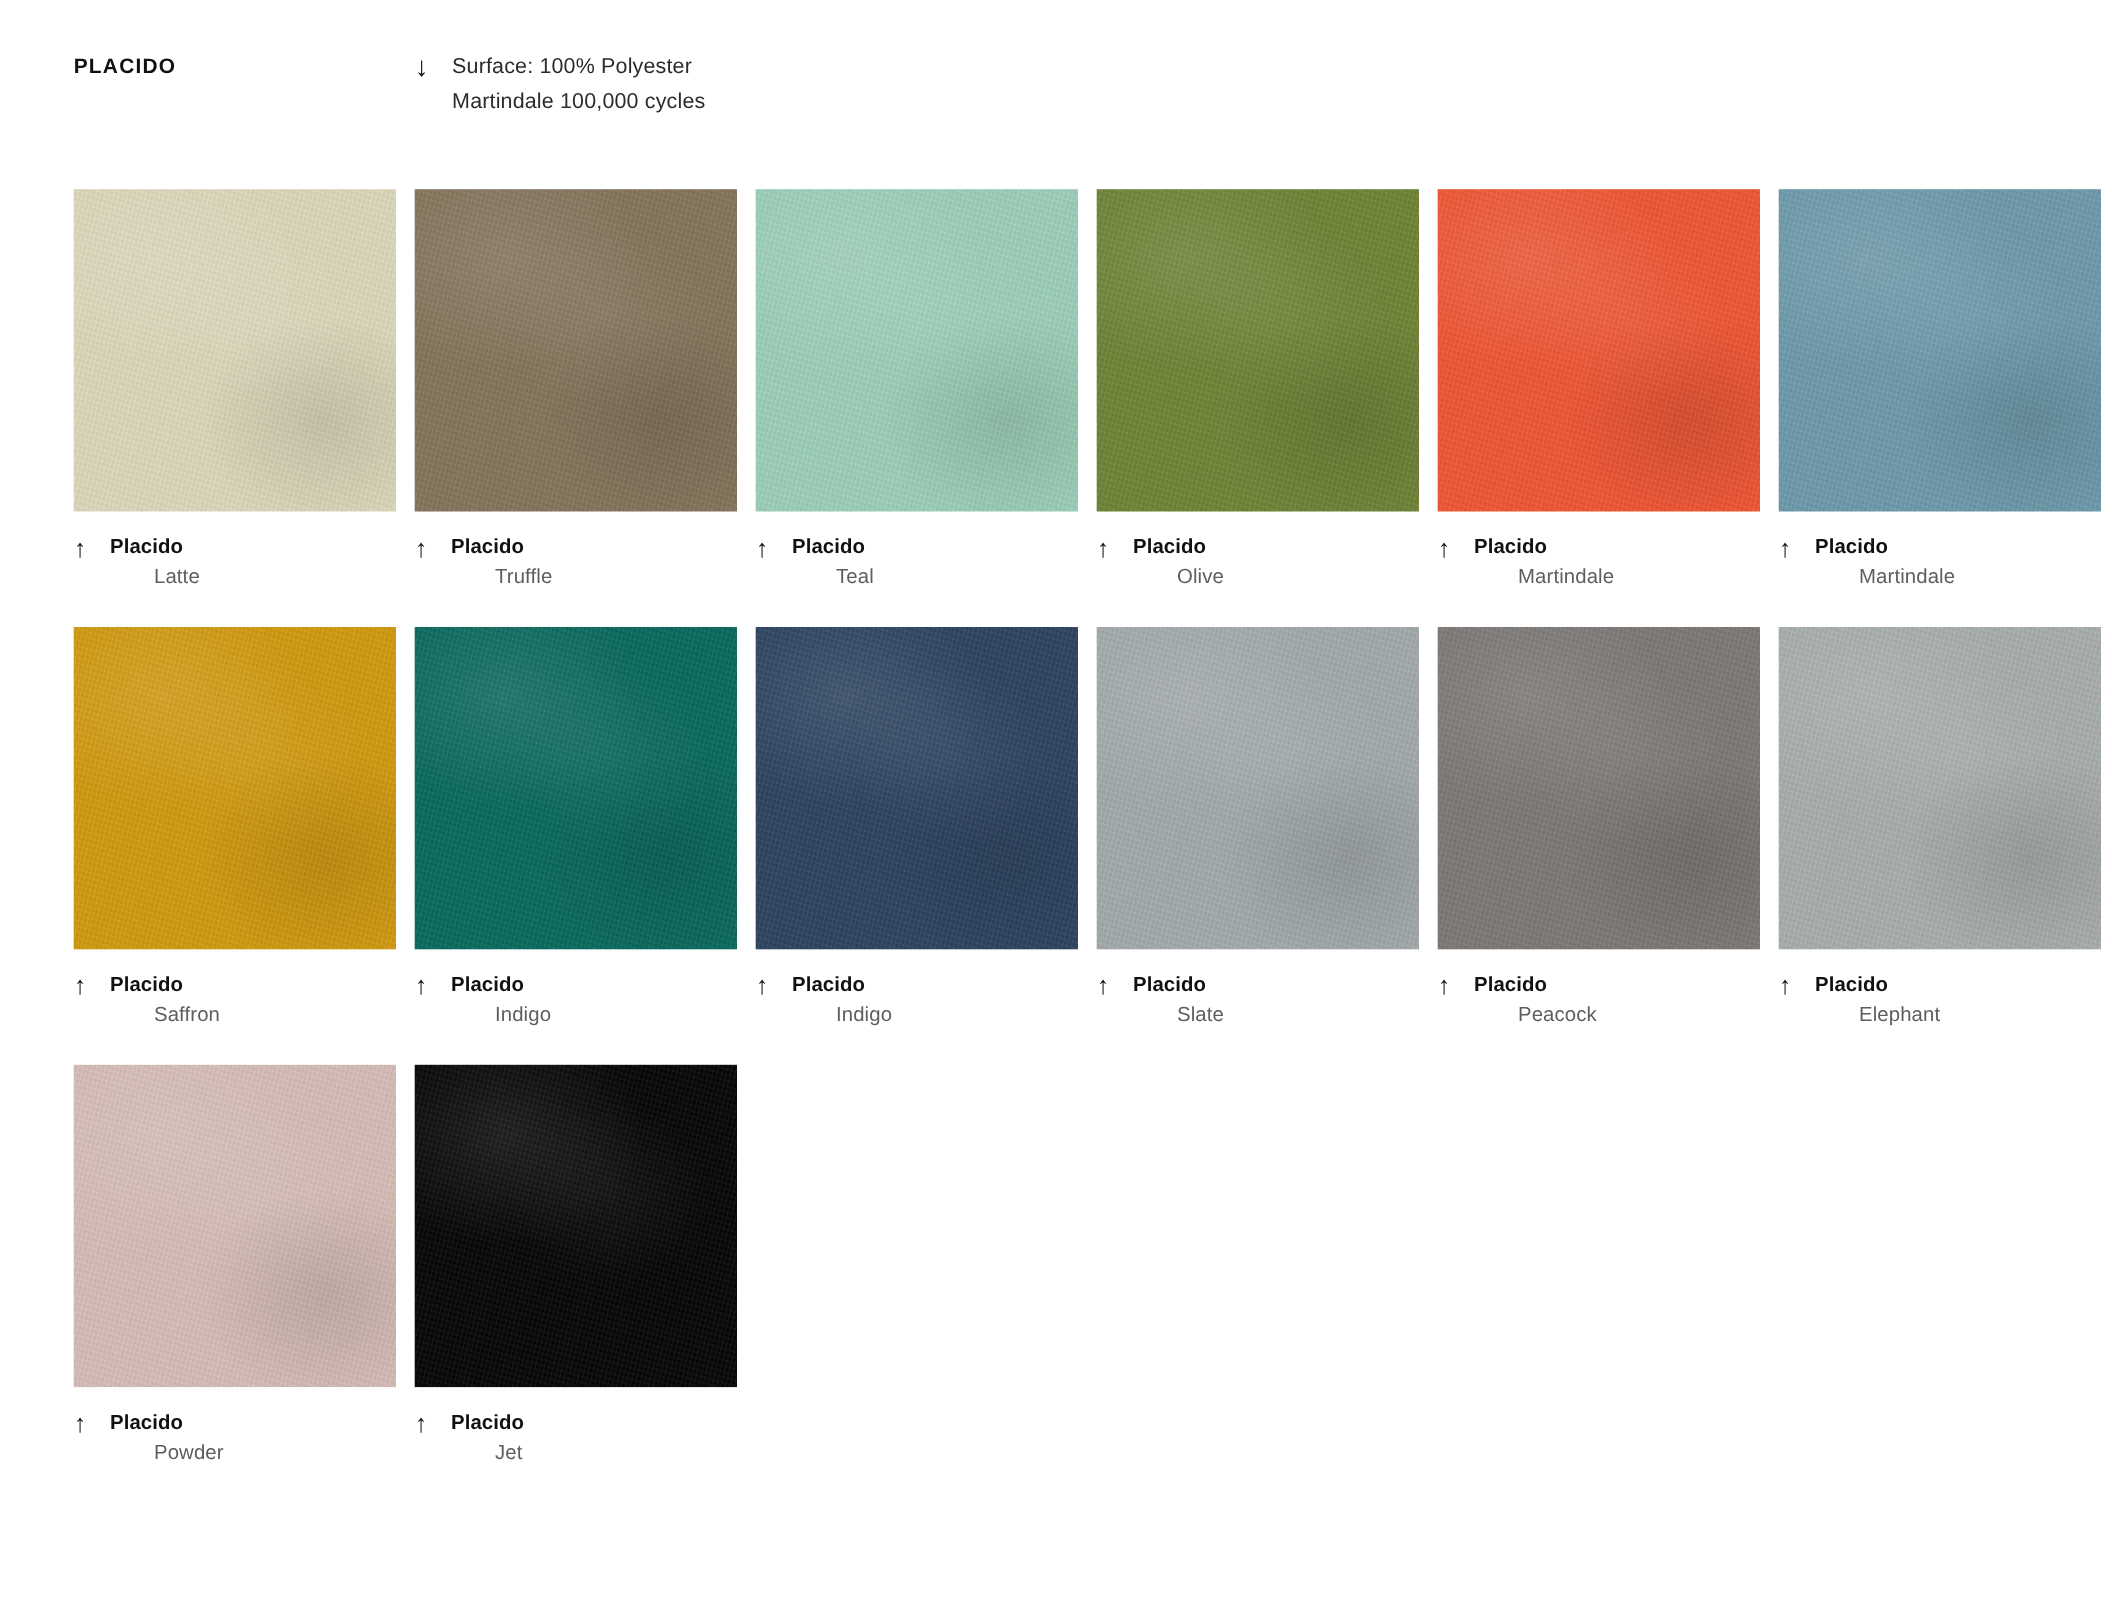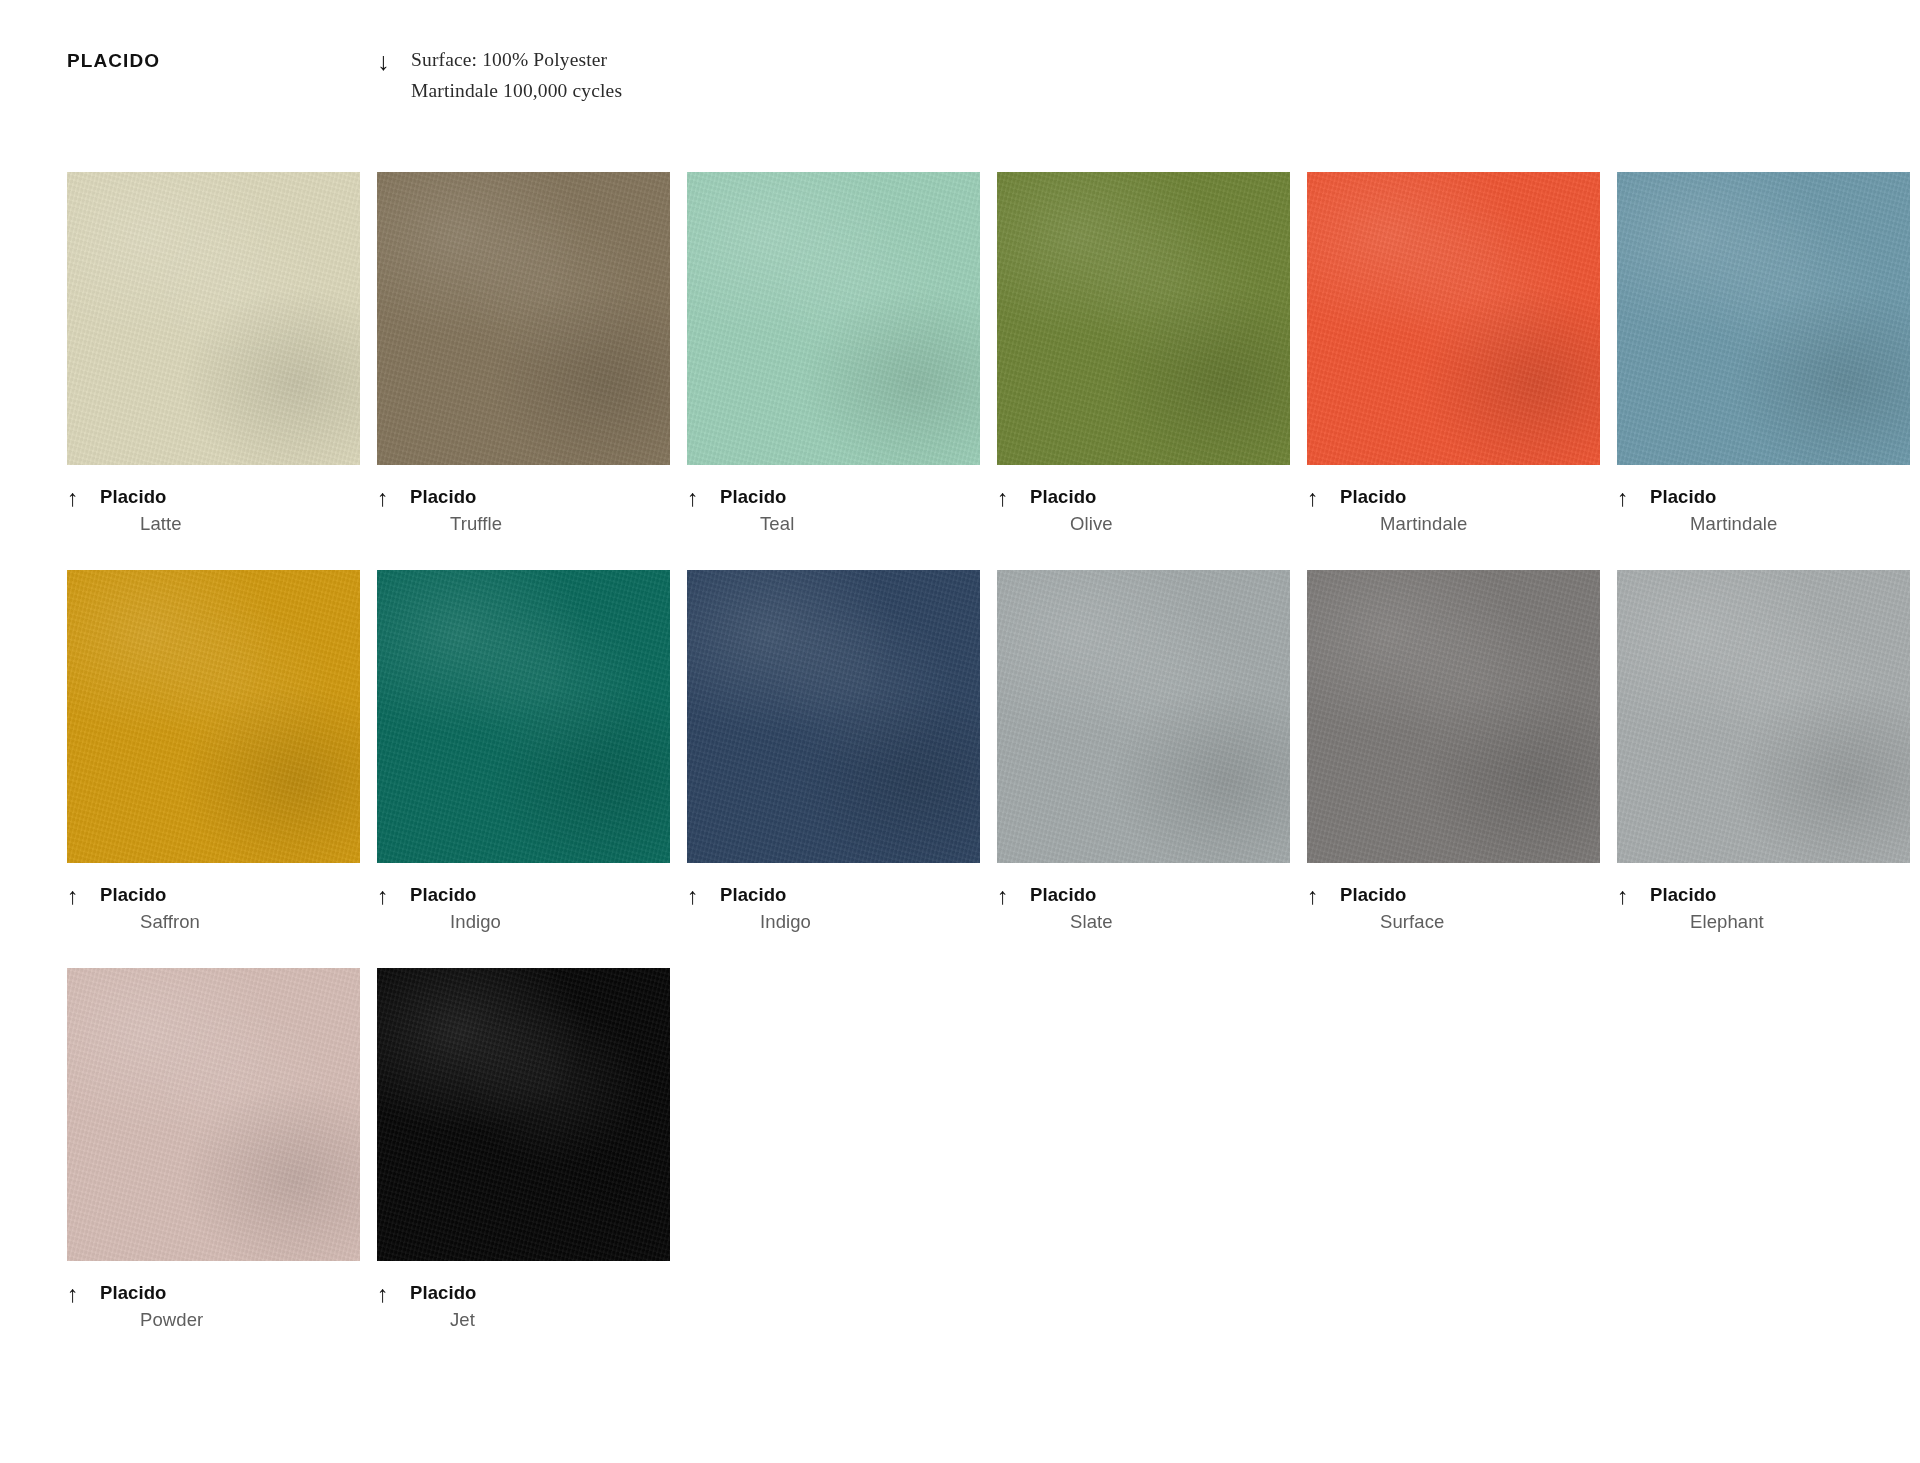--- a/index.html
+++ b/index.html
@@ -46,21 +46,20 @@
     padding-top: 1px;
     flex: none;
     text-align: left;
   }
 
   .header-specs {
     display: flex;
     flex-direction: column;
     gap: 9px;
     padding-top: 1px;
-    font-family: Liberation Serif, serif;
   }
 
   .spec-line {
     font-size: 19.5px;
     color: #2b2b2b;
     letter-spacing: 0.15px;
     white-space: nowrap;
   }
 
   
@@ -261,21 +260,21 @@
             <div class="caption-color">Slate</div>
           </div>
         </div>
       </div>
       <div class="swatch-cell">
         <div class="swatch-chip" style="background-color: rgb(124, 121, 119);"></div>
         <div class="swatch-caption">
           <div class="caption-arrow">↑</div>
           <div class="caption-text">
             <div class="caption-brand">Placido</div>
-            <div class="caption-color">Surface</div>
+            <div class="caption-color">Peacock</div>
           </div>
         </div>
       </div>
       <div class="swatch-cell">
         <div class="swatch-chip" style="background-color: rgb(168, 173, 174);"></div>
         <div class="swatch-caption">
           <div class="caption-arrow">↑</div>
           <div class="caption-text">
             <div class="caption-brand">Placido</div>
             <div class="caption-color">Elephant</div>

